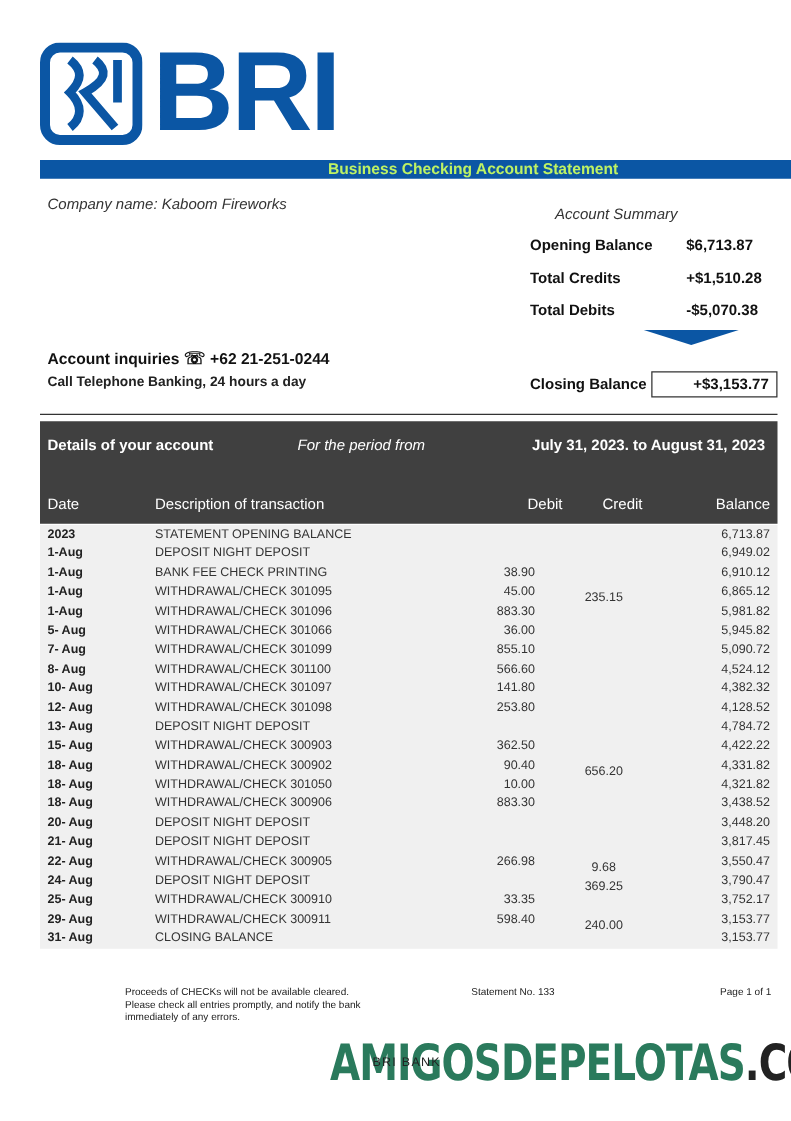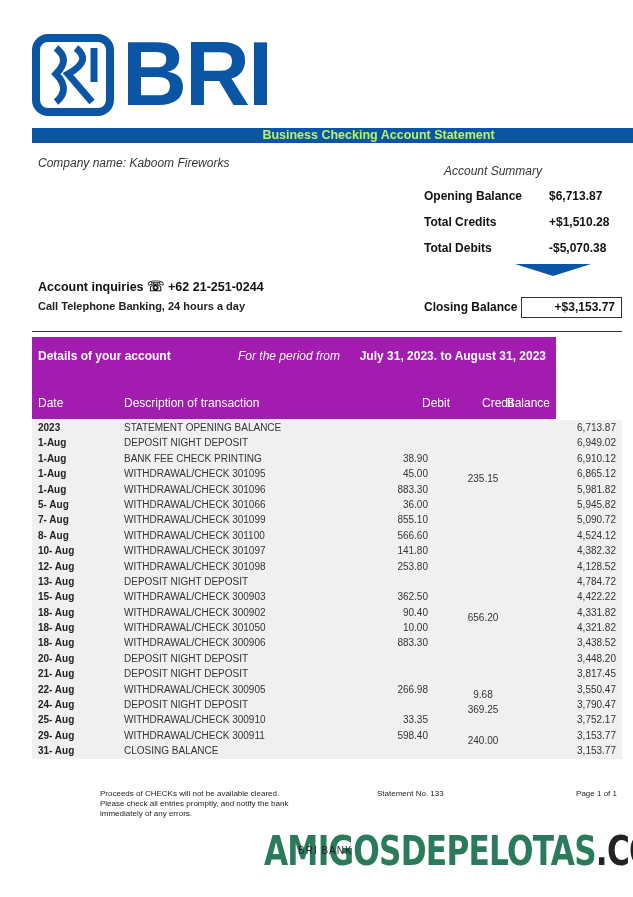--- a/index.html
+++ b/index.html
@@ -11,21 +11,21 @@
   .company { position: absolute; left: 38px; top: 156px; font-style: italic; font-size: 12px; color: #333; }
   .summary-title { position: absolute; left: 424px; top: 164px; font-style: italic; font-size: 12px; color: #333; margin-left: 20px; }
   .sum-row { position: absolute; left: 424px; font-weight: bold; font-size: 12px; }
   .sum-row .lbl { display: inline-block; width: 125px; }
   .arrow { position: absolute; left: 515px; top: 264px; width: 0; height: 0; border-left: 38px solid transparent; border-right: 38px solid transparent; border-top: 12px solid #0b56a4; }
   .inq { position: absolute; left: 38px; top: 278px; font-weight: bold; font-size: 12.5px; }
   .inq-sub { position: absolute; left: 38px; top: 300px; font-weight: bold; font-size: 11px; color: #222; }
   .closing { position: absolute; left: 424px; top: 300px; font-weight: bold; font-size: 12px; }
   .closing-box { position: absolute; left: 521px; top: 297px; width: 101px; height: 21px; border: 1px solid #333; font-weight: bold; font-size: 12px; text-align: right; padding-right: 6px; line-height: 19px; }
   .divider { position: absolute; left: 32px; top: 331px; width: 590px; height: 1px; background: #333; }
-  .details { position: absolute; left: 32px; top: 337px; width: 524px; height: 82px; background: #a21caf; color: #fff; }
+  .details { position: absolute; left: 32px; top: 337px; width: 590px; height: 82px; background: #404040; color: #fff; }
   .details .d1 { position: absolute; left: 6px; top: 12px; font-weight: bold; font-size: 12px; }
   .details .d2 { position: absolute; left: 206px; top: 12px; font-style: italic; font-size: 12px; }
   .details .d3 { position: absolute; right: 10px; top: 12px; font-weight: bold; font-size: 12px; }
   .details .h { position: absolute; top: 59px; font-size: 12px; }
   .table { position: absolute; left: 32px; top: 420px; width: 590px; background: #f0f0f0; }
   .row { position: relative; height: 15.4px; font-size: 10px; line-height: 15.4px; color: #333; }
   .row .c-date { position: absolute; left: 6px; font-weight: bold; color: #222; }
   .row .c-desc { position: absolute; left: 92px; }
   .row .c-debit { position: absolute; right: 194px; text-align: right; }
   .row .c-credit { position: absolute; left: 426px; width: 50px; text-align: center; margin-top: 36px; }

